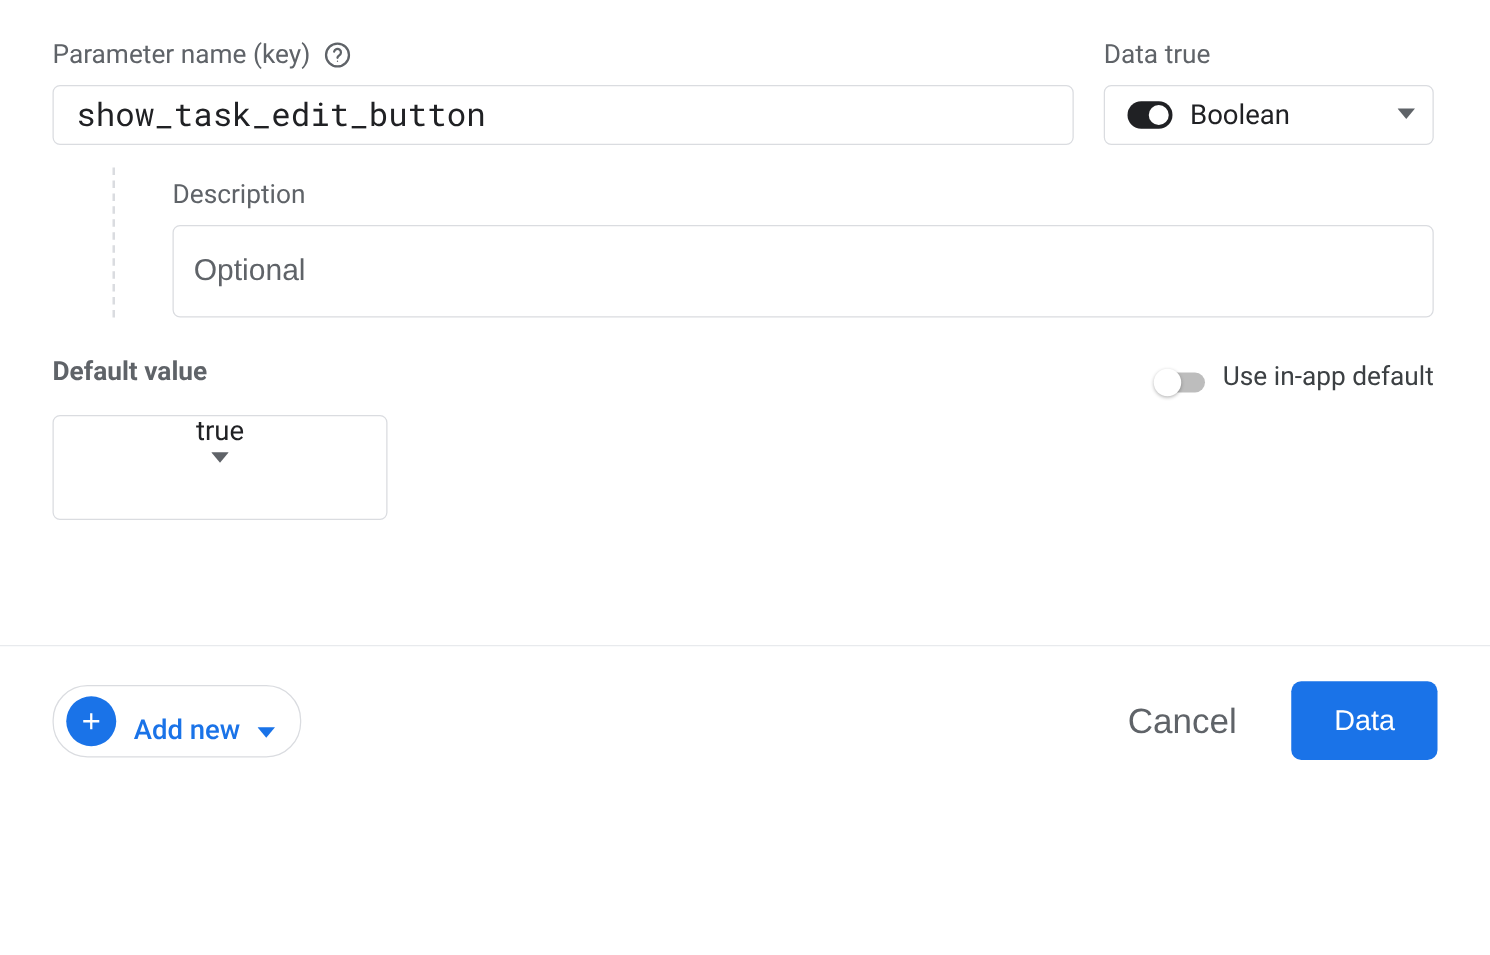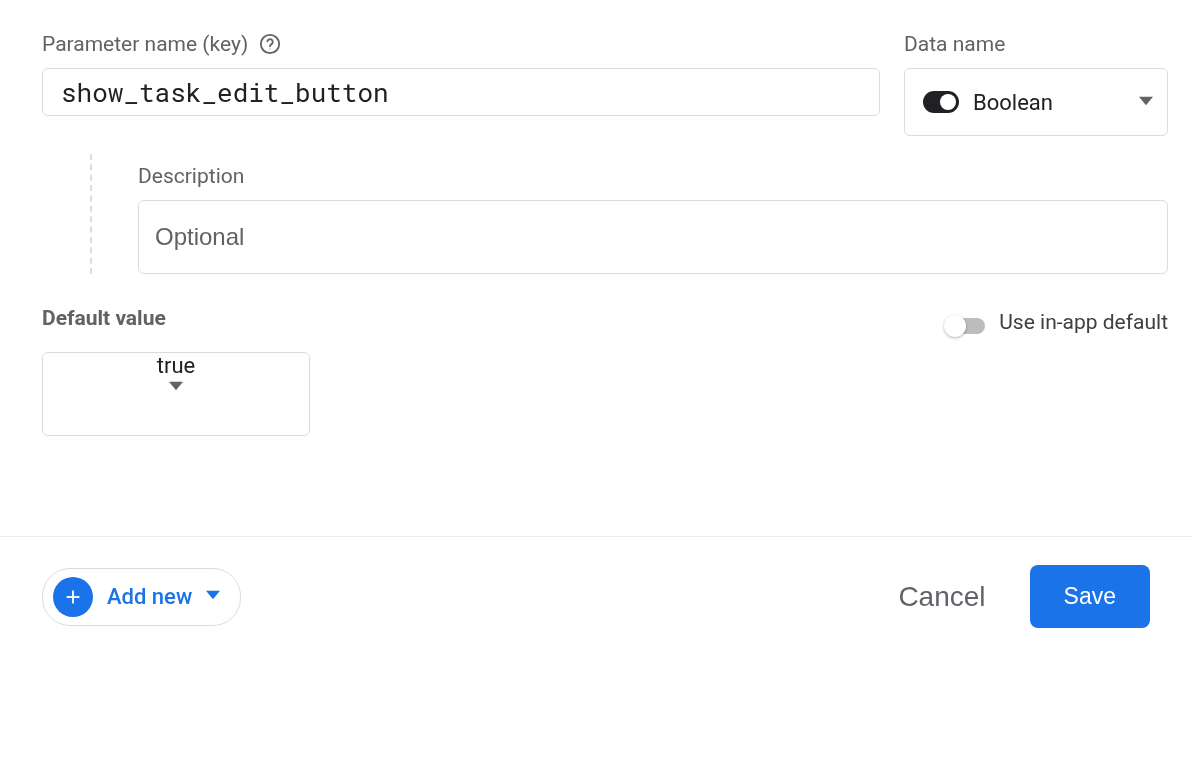--- a/index.html
+++ b/index.html
@@ -7,21 +7,21 @@
       margin: 0;
       padding: 0;
     }
     body {
       font-family: -apple-system, BlinkMacSystemFont, "Segoe UI", Roboto, sans-serif;
       background: #fff;
       color: #202124;
     }
     .container {
       width: 1192px;
-      padding: 32px 24px 0 42px;
+      padding: 32px 45px 0 42px;
     }
     .top-row {
       display: flex;
       gap: 24px;
       align-items: flex-start;
     }
     .field-group {
       display: flex;
       flex-direction: column;
     }
@@ -55,21 +55,21 @@
       font-size: 26px;
       font-family: "Roboto Mono", Menlo, Consolas, monospace;
       color: #202124;
       outline: none;
       width: 100%;
       background: #fff;
     }
     .data-type-select {
       border: 1px solid #dadce0;
       border-radius: 6px;
-      height: 68px;
+      height: 48px;
       padding: 0 14px 0 18px;
       display: flex;
       align-items: center;
       gap: 14px;
       cursor: pointer;
       background: #fff;
     }
     .toggle-pill {
       width: 36px;
       height: 22px;
@@ -197,21 +197,21 @@
     }
     .footer {
       display: flex;
       justify-content: space-between;
       align-items: center;
       padding: 28px 42px;
       width: 1192px;
     }
     .add-new-btn {
       display: flex;
-      align-items: center;
+      align-items: flex-end;
       gap: 14px;
       border: 1px solid #dadce0;
       border-radius: 28px;
       padding: 8px 20px 8px 10px;
       cursor: pointer;
       background: #fff;
     }
     .plus-circle {
       width: 40px;
       height: 40px;
@@ -266,21 +266,21 @@
             <circle cx="12" cy="12" r="10"></circle>
             <path d="M9.1 9a3 3 0 1 1 4.3 3.4c-.9.5-1.4 1.1-1.4 2.1" stroke-linecap="round"></path>
             <circle cx="12" cy="17.5" r="0.6" fill="currentColor" stroke="none"></circle>
           </svg>
         </span>
       </div>
       <input type="text" class="text-input" value="show_task_edit_button" style="">
     </div>
 
     <div class="field-group data-type-group">
-      <div class="label">Data name</div>
+      <div class="label">Data true</div>
       <div class="data-type-select">
         <span class="toggle-pill">
           <span class="knob"></span>
         </span>
         <span class="data-type-text">Boolean</span>
         <span class="dropdown-arrow">
           <svg width="14" height="14" viewBox="0 0 10 6" fill="currentColor">
               <path d="M0 0 L10 0 L5 6 Z"></path>
             </svg>
         </span>
@@ -331,15 +331,15 @@
     </span>
     <span class="add-new-text">Add new</span>
     <span class="dropdown-arrow" style="color:#1a73e8">
       <svg width="14" height="14" viewBox="0 0 10 6" fill="currentColor">
           <path d="M0 0 L10 0 L5 6 Z"></path>
         </svg>
     </span>
   </div>
   <div class="footer-right">
     <button class="cancel-btn">Cancel</button>
-    <button class="save-btn">Save</button>
+    <button class="save-btn">Data</button>
   </div>
 </div>
 
 </body></html>

